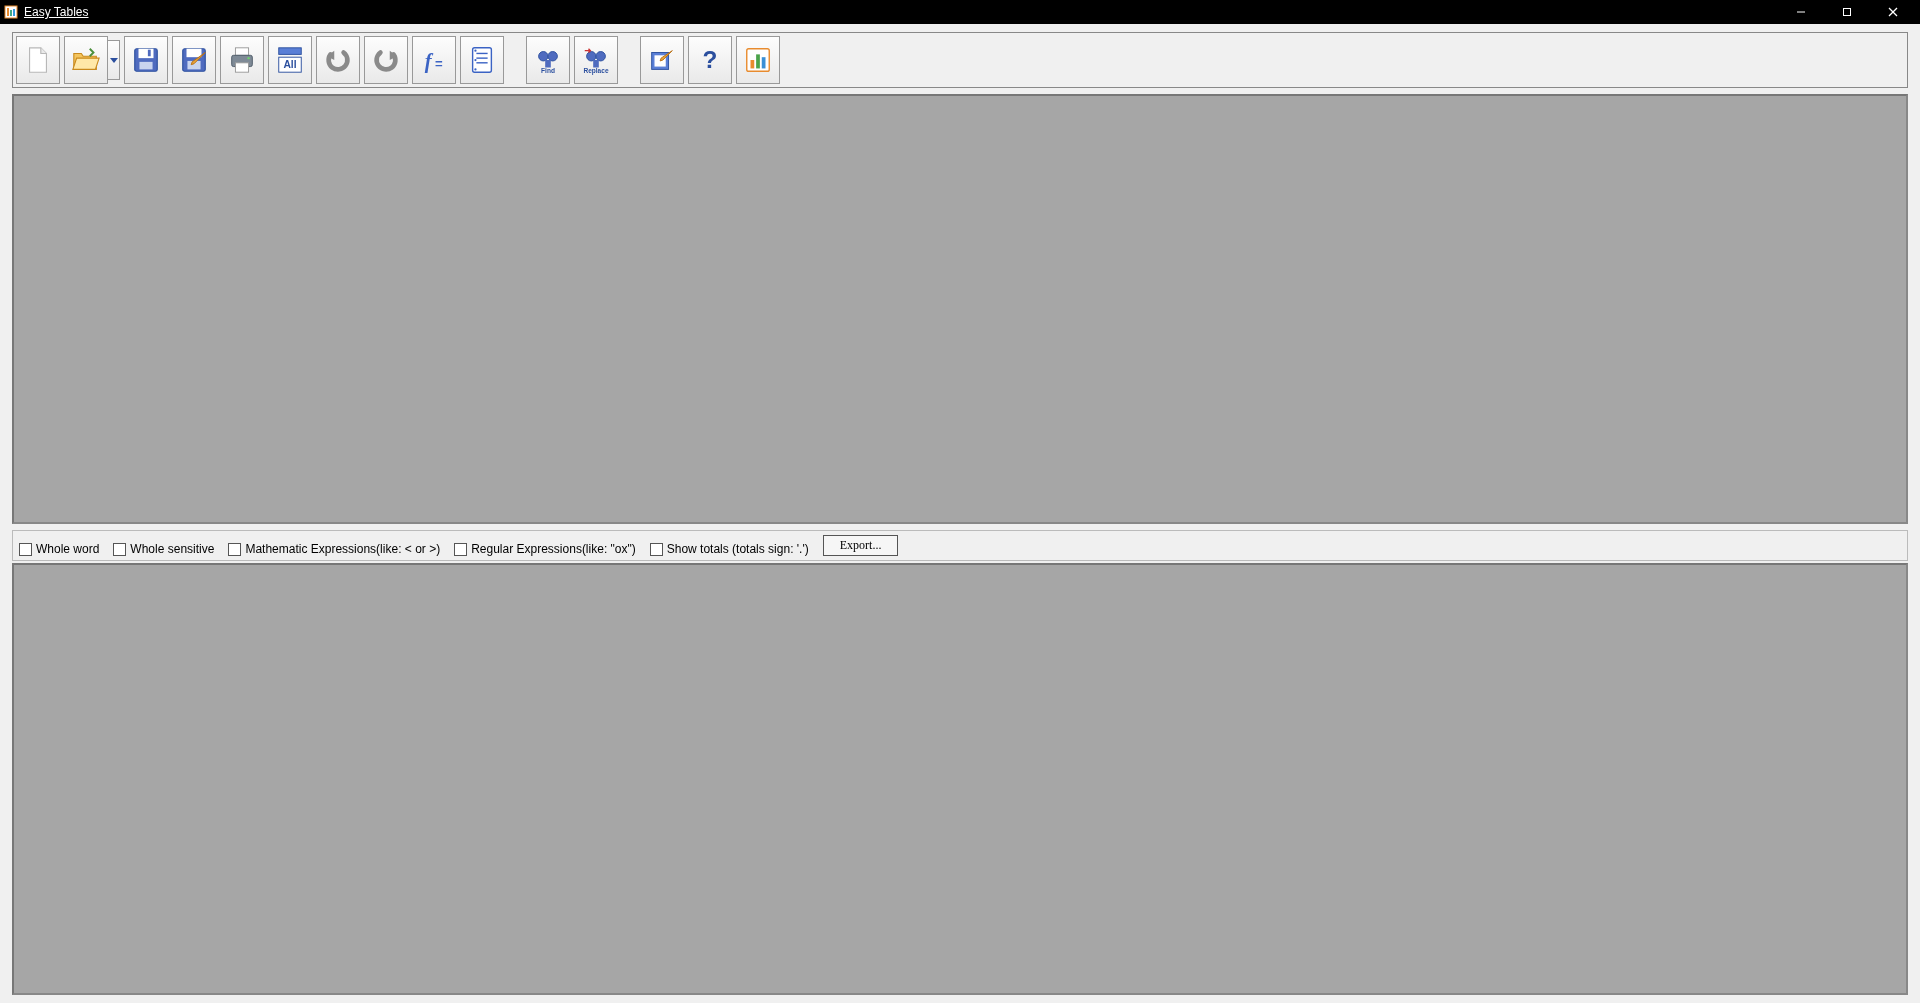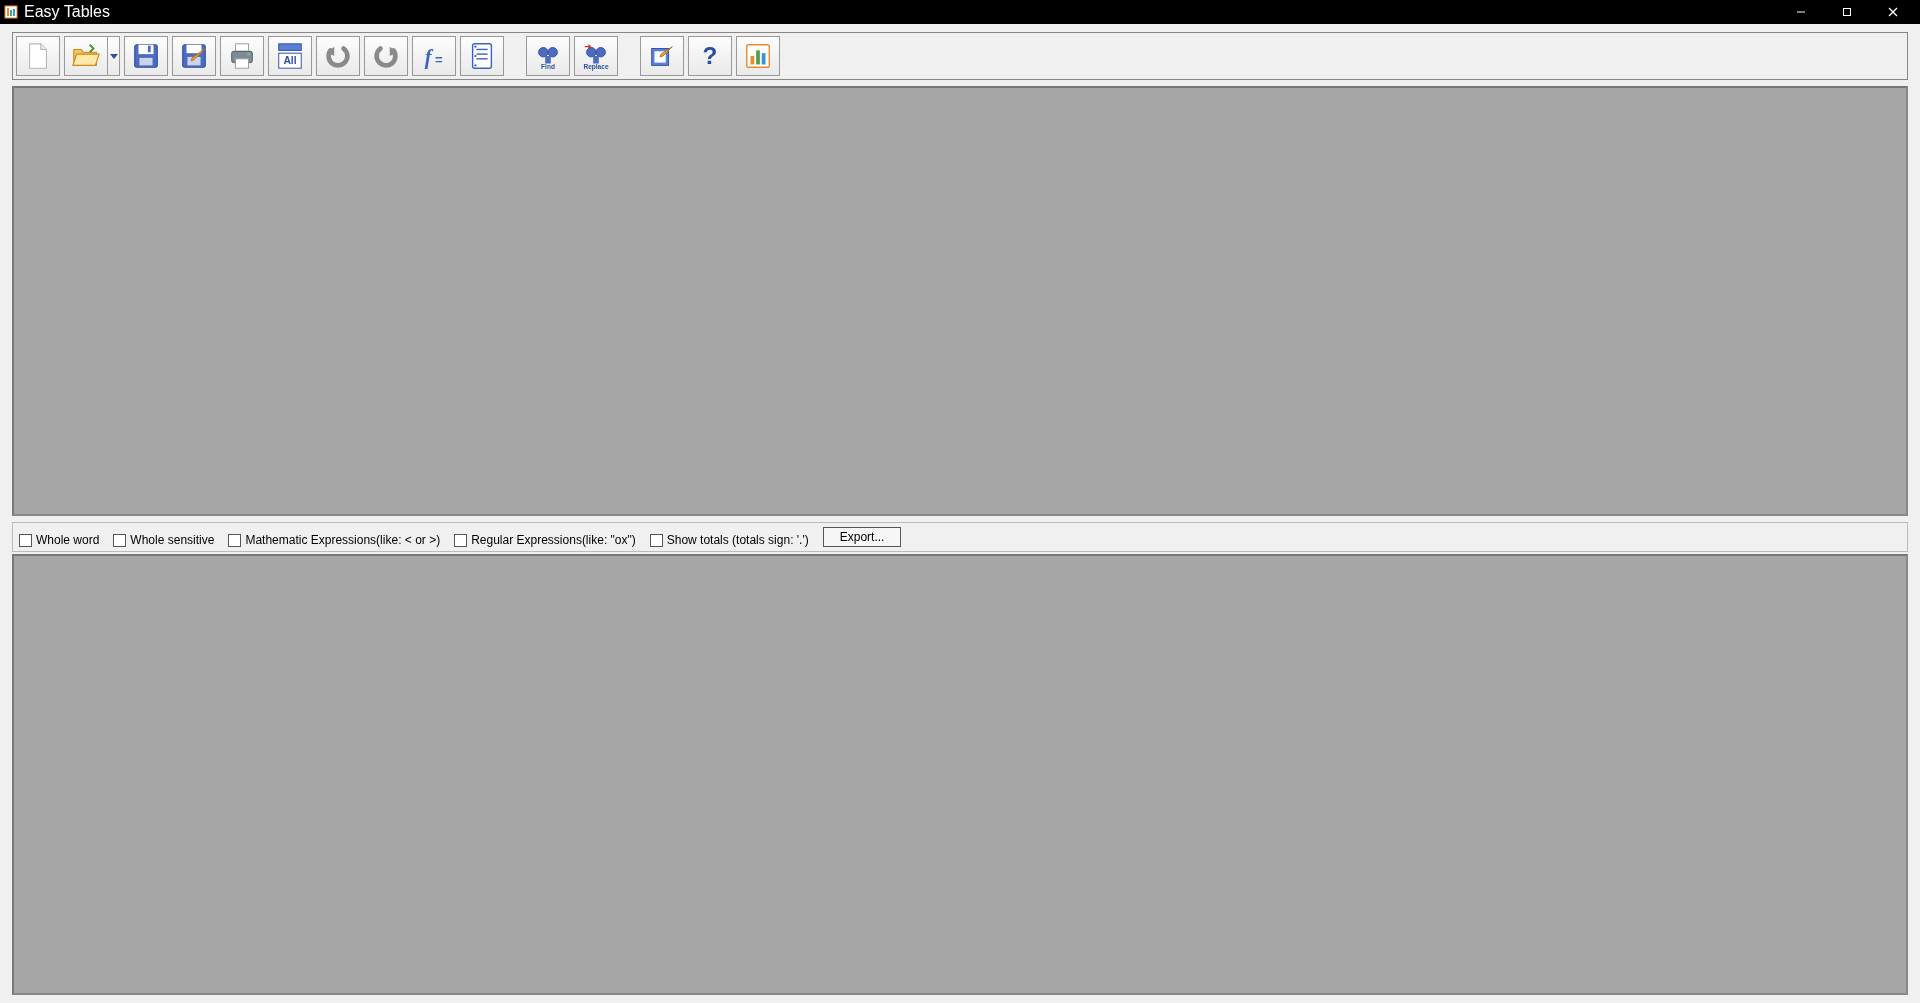--- a/index.html
+++ b/index.html
@@ -21,40 +21,40 @@
   align-items: center;
   padding: 0 4px;
 }
 .titlebar .app-icon {
   width: 14px; height: 14px;
   margin-right: 6px;
   display: inline-flex;
   align-items: center;
   justify-content: center;
 }
-.titlebar .title { font-size: 16px; }
+.titlebar .title { font-size: 12px; text-decoration: underline; }
 .titlebar .spacer { flex: 1; }
 .win-controls { display: flex; }
 .win-btn {
   width: 46px; height: 24px;
   display: flex; align-items: center; justify-content: center;
   color: #fff; cursor: pointer;
 }
 
 .toolbar-wrap {
   border: 1px solid #888;
   margin: 8px 12px 4px 12px;
   background: #f0f0f0;
   padding: 3px;
   display: flex;
   gap: 4px;
   align-items: center;
 }
 .tool-btn {
-  width: 44px; height: 40px;
+  width: 44px; height: 48px;
   border: 1px solid #999;
   background: linear-gradient(#fdfdfd, #e9e9e9);
   display: flex; align-items: center; justify-content: center;
   cursor: pointer;
   position: relative;
   text-decoration: underline;
 }
 .tool-btn svg { width: 30px; height: 30px; }
 .tool-gap { width: 14px; }
 .dropdown-arrow {
@@ -92,21 +92,21 @@
   border: 1px solid #555;
   background: #fff;
   display: inline-block;
 }
 .btn {
   border: 1px solid #555;
   background: #f6f6f6;
   padding: 2px 16px;
   font-size: 12px;
   cursor: pointer;
-  font-family: Liberation Sans, sans-serif;
+  font-family: Liberation Serif, serif;
 }
 
 .lower-area {
   margin: 2px 12px 8px 12px;
   flex: 1;
   border: 2px solid #888;
   border-top-color: #777;
   border-left-color: #777;
   background: #a6a6a6;
   min-height: 180px;

